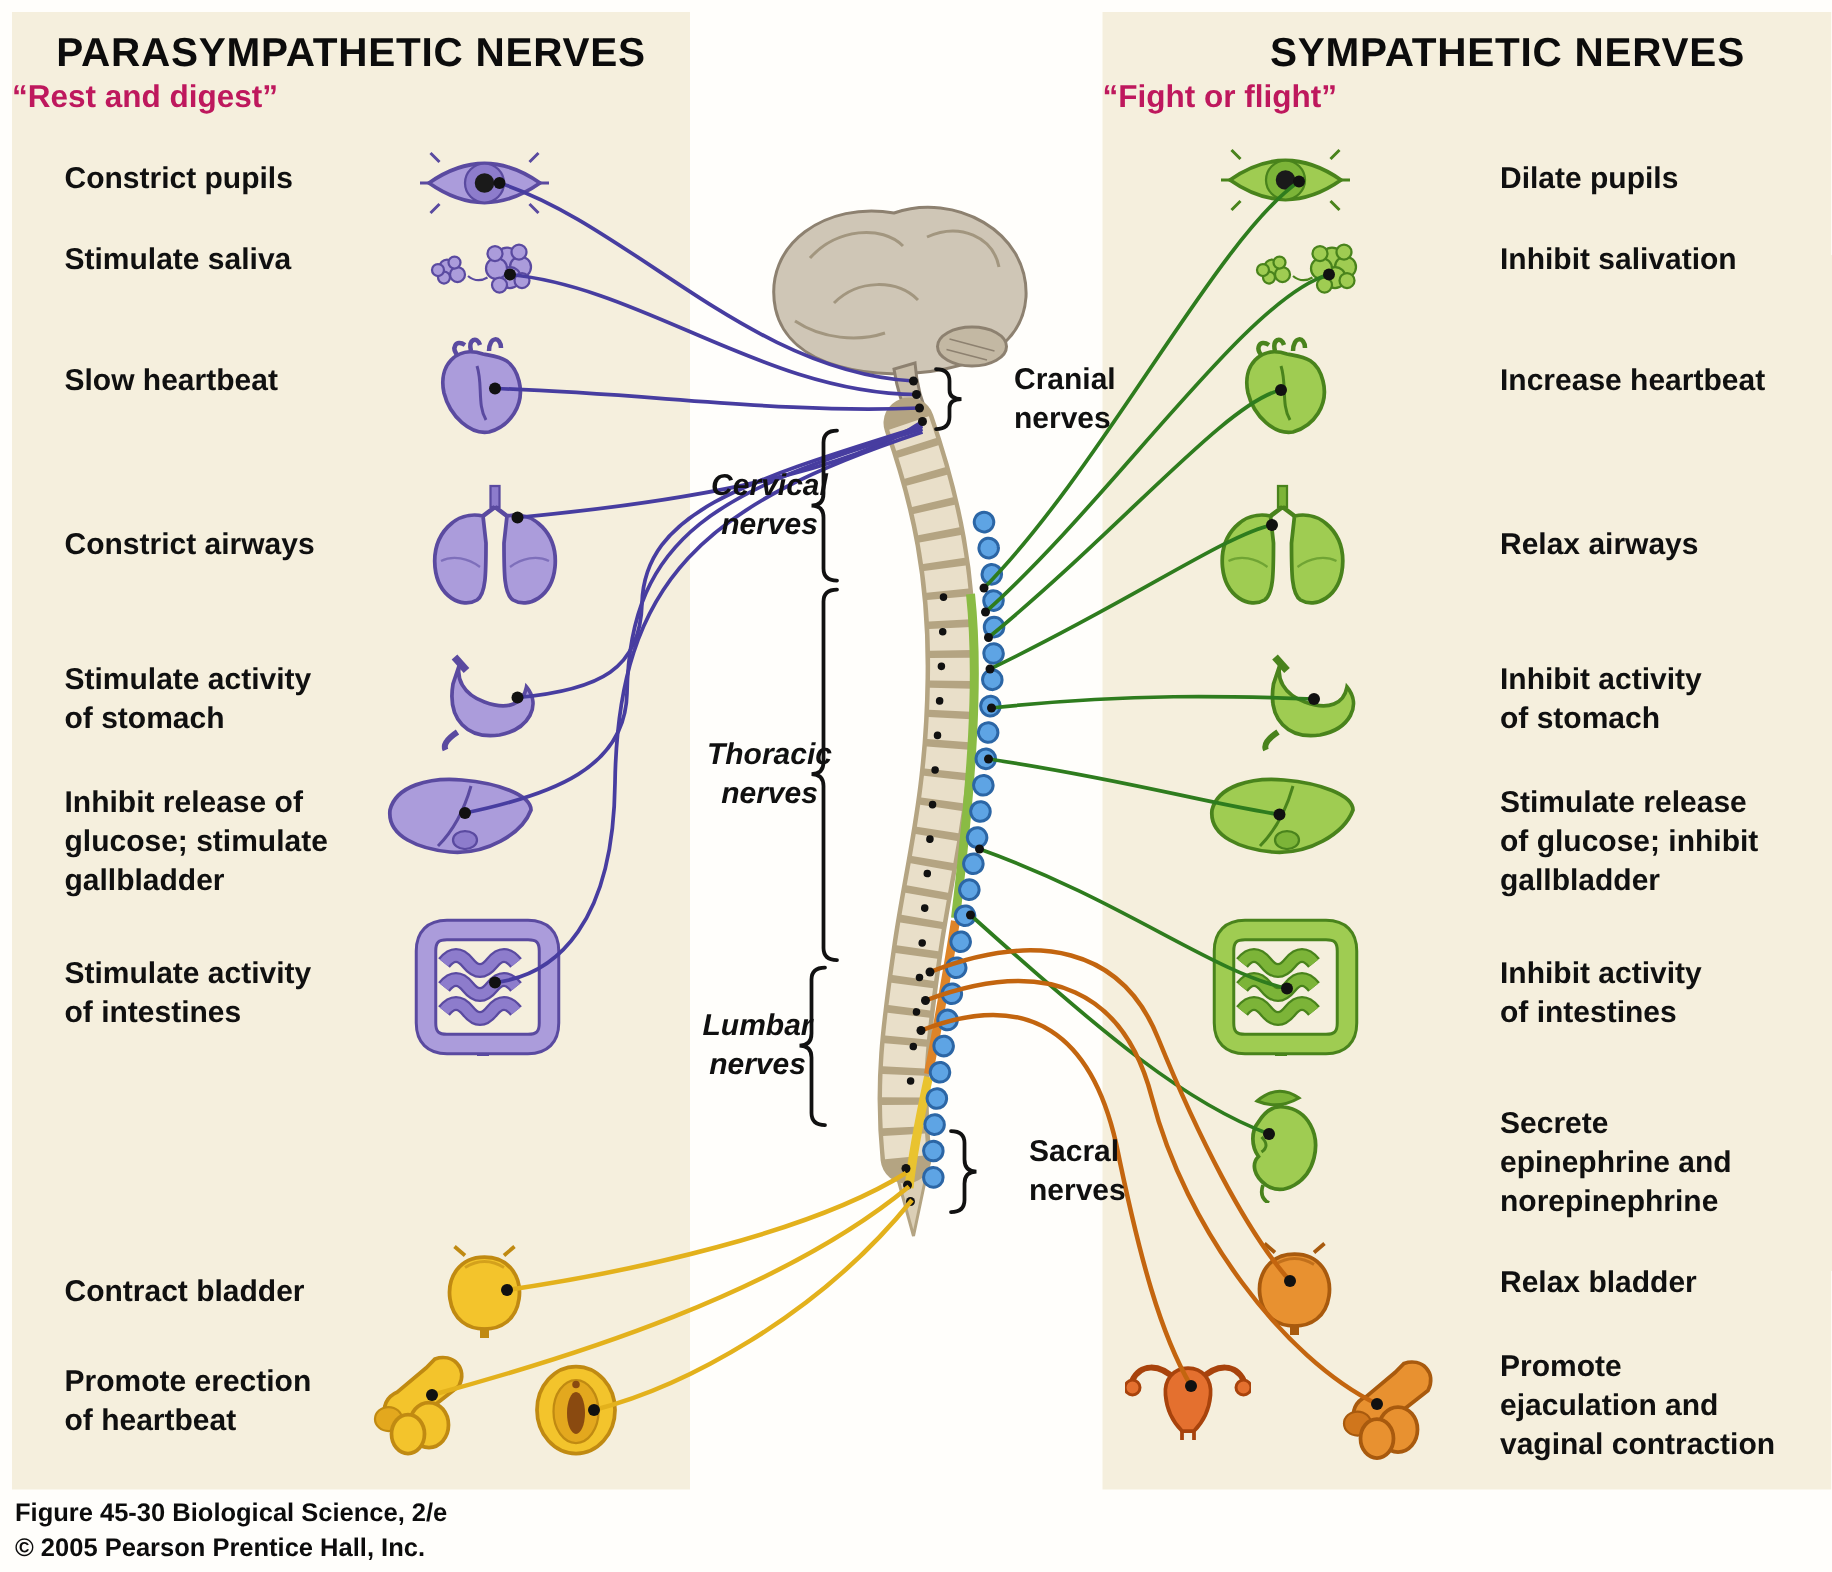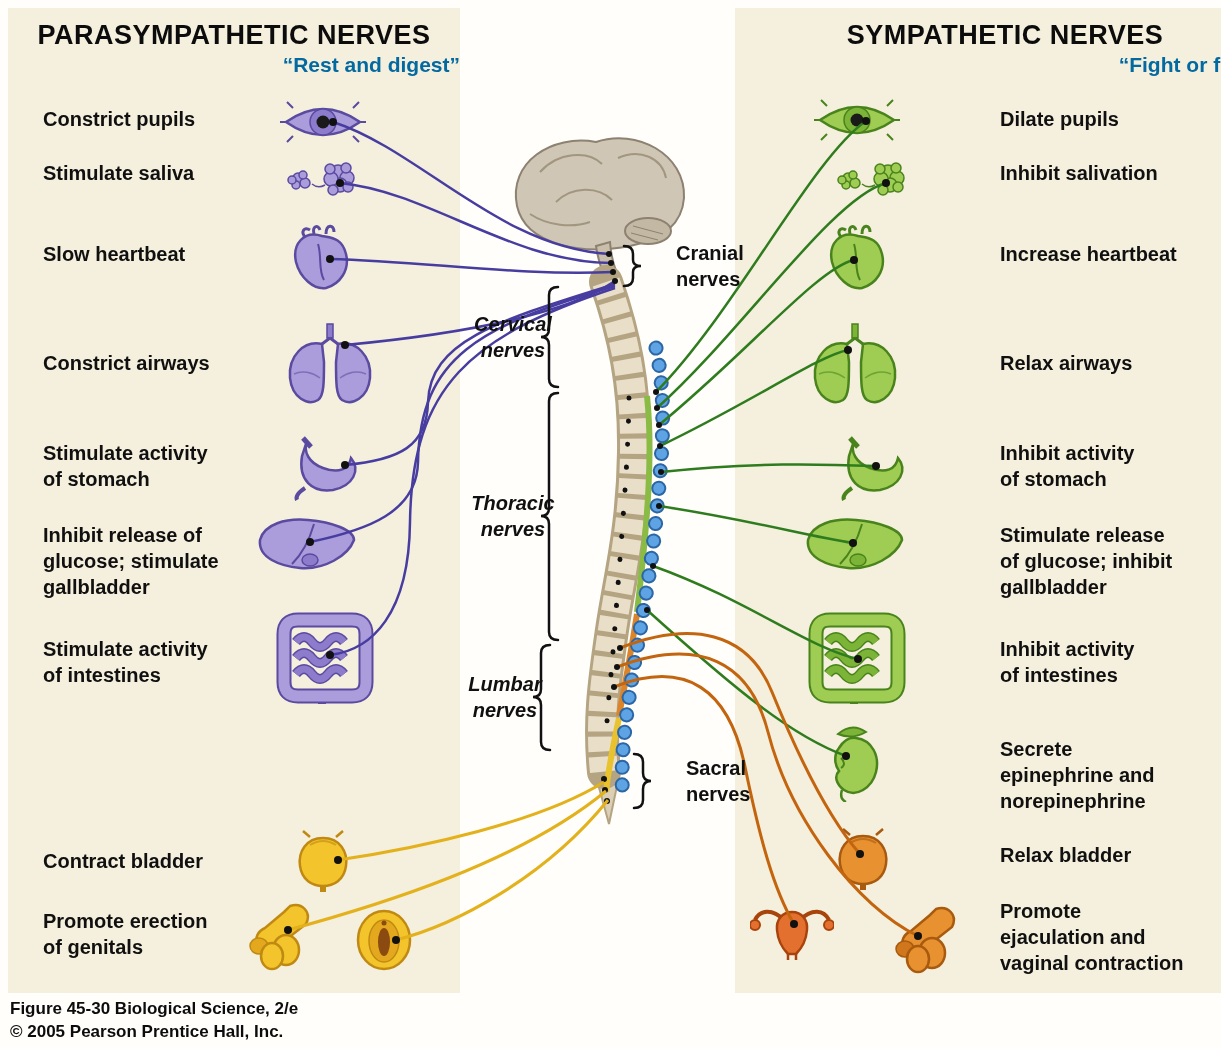--- a/index.html
+++ b/index.html
@@ -2,21 +2,21 @@
 <html><head>
 <meta charset="utf-8">
 <style>
   html,body{margin:0;padding:0;background:#fff;}
   .canvas{position:relative;width:1221px;height:1048px;background:#fffefb;
           font-family:"Liberation Sans",sans-serif;overflow:hidden;}
   .panel{position:absolute;top:8px;height:985px;background:#f5efdd;z-index:0;}
   .panel.left{left:8px;width:452px;}
   .panel.right{left:735px;width:540px;}
   .panel-title{margin-top:12px;text-align:center;font-size:27px;font-weight:bold;color:#0c0c0c;letter-spacing:.5px;}
-  .panel-subtitle{text-align:right;font-size:21px;font-weight:bold;color:#0369a1;margin-top:2px;}
+  .panel-subtitle{text-align:left;font-size:21px;font-weight:bold;color:#be185d;margin-top:2px;}
   .label{position:absolute;font-size:20px;font-weight:bold;color:#101010;white-space:pre-line;line-height:1.3;z-index:4;margin-left:28px;}
   .label.center{text-align:center;font-style:italic;}
   .organ{position:absolute;z-index:2;}
   .overlay{position:absolute;left:0;top:0;z-index:3;pointer-events:none;}
   .caption{position:absolute;left:10px;font-size:17px;font-weight:bold;color:#0c0c0c;z-index:4;}
   .c-purple{--fill:#ab9cdb;--stroke:#5a4aa0;--accent:#8d7ccc;}
   .c-green{--fill:#9fcc52;--stroke:#49831c;--accent:#7cb438;}
   .c-gold{--fill:#f3c42c;--stroke:#c08a12;--accent:#e3a81e;}
   .c-orange{--fill:#e89130;--stroke:#a85a0e;--accent:#d0761c;}
   .c-orangered{--fill:#e4702f;--stroke:#a8430c;--accent:#f0945c;}
@@ -312,21 +312,21 @@
   <div class="label" style="left:15px;top:350px">Constrict airways</div>
   <div class="label" style="left:15px;top:440px">Stimulate activity
 of stomach</div>
   <div class="label" style="left:15px;top:522px">Inhibit release of
 glucose; stimulate
 gallbladder</div>
   <div class="label" style="left:15px;top:636px">Stimulate activity
 of intestines</div>
   <div class="label" style="left:15px;top:848px">Contract bladder</div>
   <div class="label" style="left:15px;top:908px">Promote erection
-of genitals</div>
+of heartbeat</div>
 
   <div class="label" style="left:972px;top:106px">Dilate pupils</div>
   <div class="label" style="left:972px;top:160px">Inhibit salivation</div>
   <div class="label" style="left:972px;top:241px">Increase heartbeat</div>
   <div class="label" style="left:972px;top:350px">Relax airways</div>
   <div class="label" style="left:972px;top:440px">Inhibit activity
 of stomach</div>
   <div class="label" style="left:972px;top:522px">Stimulate release
 of glucose; inhibit
 gallbladder</div>

